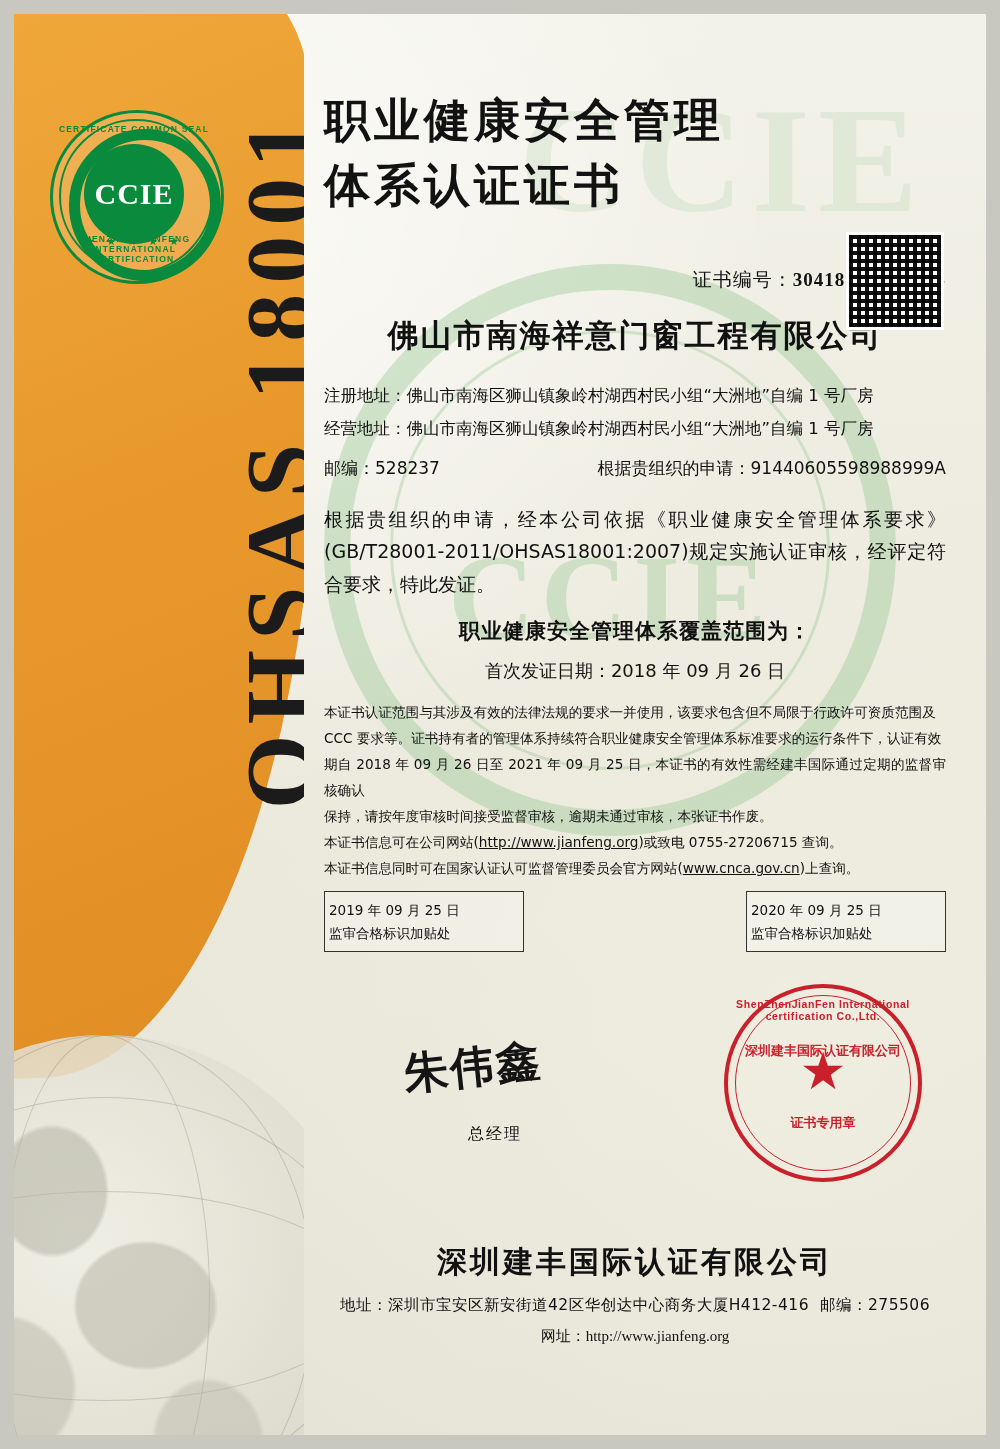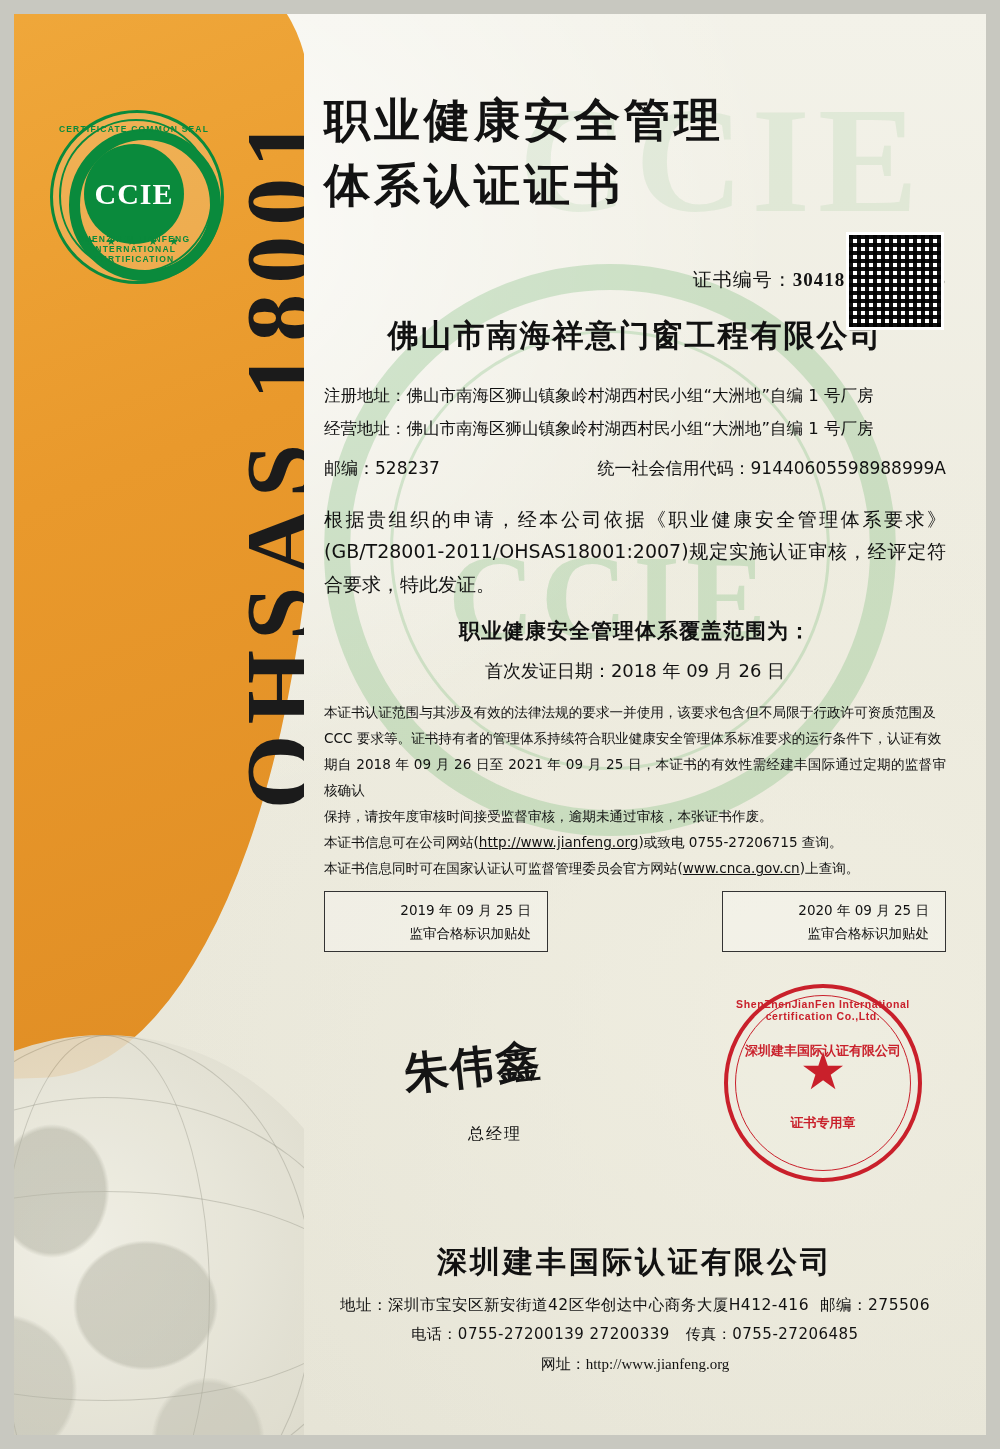--- a/index.html
+++ b/index.html
@@ -159,21 +159,21 @@
 
   .fine{
     margin-top:16px;font-size:13.6px;line-height:1.92;color:#111;text-align:justify;
   }
   .fine a{color:#111;text-decoration:underline;}
 
   .stamp-row{
     margin-top:10px;display:flex;justify-content:space-between;
   }
   .stamp-box{
-    width:190px;border:1.5px solid #333;padding:7px 16px;text-align:right;
+    width:190px;border:1.5px solid #333;padding:7px 4px;text-align:left;
     font-size:13.5px;line-height:1.65;color:#111;background:rgba(255,255,255,.25);
   }
 
   
   .sig-area{position:relative;height:250px;margin-top:46px;}
   .signature{
     position:absolute;left:80px;top:40px;
     font-family:"DejaVu Serif","Liberation Serif",serif;
     font-size:44px;color:#141414;transform:rotate(-6deg);letter-spacing:2px;
     font-weight:bold;
@@ -293,21 +293,21 @@
         </div>
         <div class="addr-row">
           <span class="lbl">经营地址：</span>
           <span class="val">佛山市南海区狮山镇象岭村湖西村民小组“大洲地”自编 1 号厂房</span>
         </div>
         <div class="postal-row">
           <span>
             <span>邮编：</span><span>528237</span>
           </span>
           <span>
-            <span>统一社会信用代码：</span><span>91440605598988999A</span>
+            <span>根据贵组织的申请：</span><span>91440605598988999A</span>
           </span>
         </div>
       </div>
 
       <div class="para cn">根据贵组织的申请，经本公司依据《职业健康安全管理体系要求》(GB/T28001-2011/OHSAS18001:2007)规定实施认证审核，经评定符合要求，特此发证。</div>
 
       <div class="scope-title cn">职业健康安全管理体系覆盖范围为：</div>
       <div class="first-issue cn">首次发证日期：2018 年 09 月 26 日</div>
 
       <div class="fine cn">
@@ -346,23 +346,20 @@
           <div class="bottom-txt cn">证书专用章</div>
         </div>
       </div>
 
       <div class="issuer cn">深圳建丰国际认证有限公司</div>
 
       <div class="footer-line cn">
         <span>地址：</span><span>深圳市宝安区新安街道42区华创达中心商务大厦H412-416</span>&nbsp;&nbsp;<span>邮编：</span><span>275506</span>
       </div>
 
-      <div class="footer-line small cn">
-        <span>电话：</span><span>0755-27200139    27200339</span>&nbsp;&nbsp;&nbsp;<span>传真：</span><span>0755-27206485</span>
-      </div>
 
       <div class="footer-url">
         <span class="cn">网址：</span><span>http://www.jianfeng.org</span>
       </div>
 
     </div>
   </div>
 </div>
 
 </body></html>

